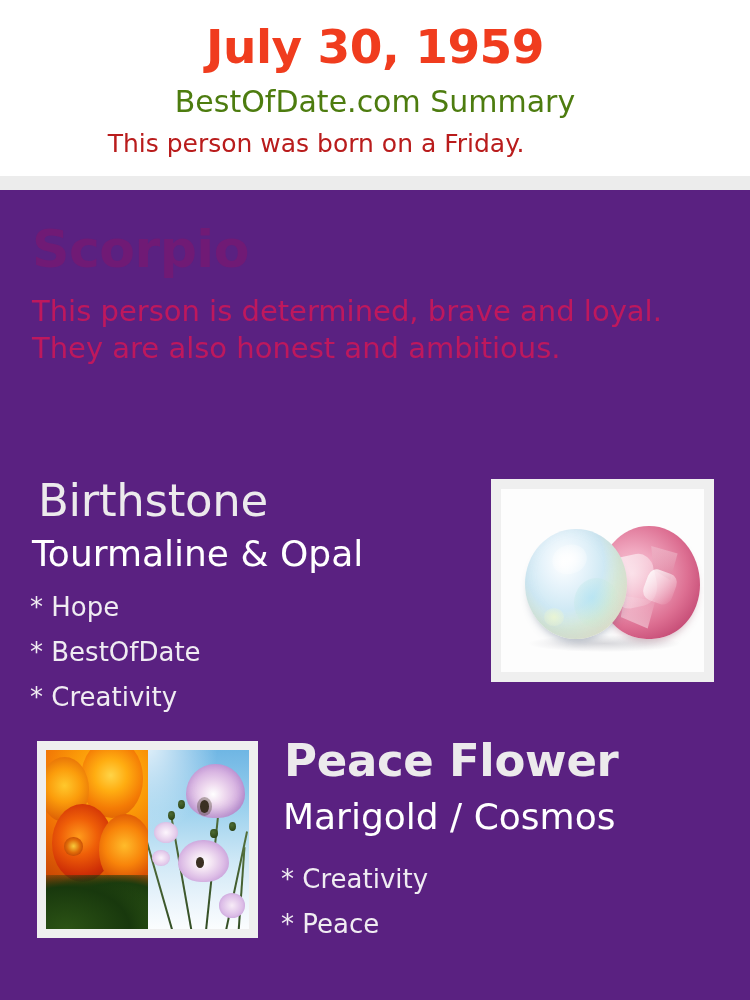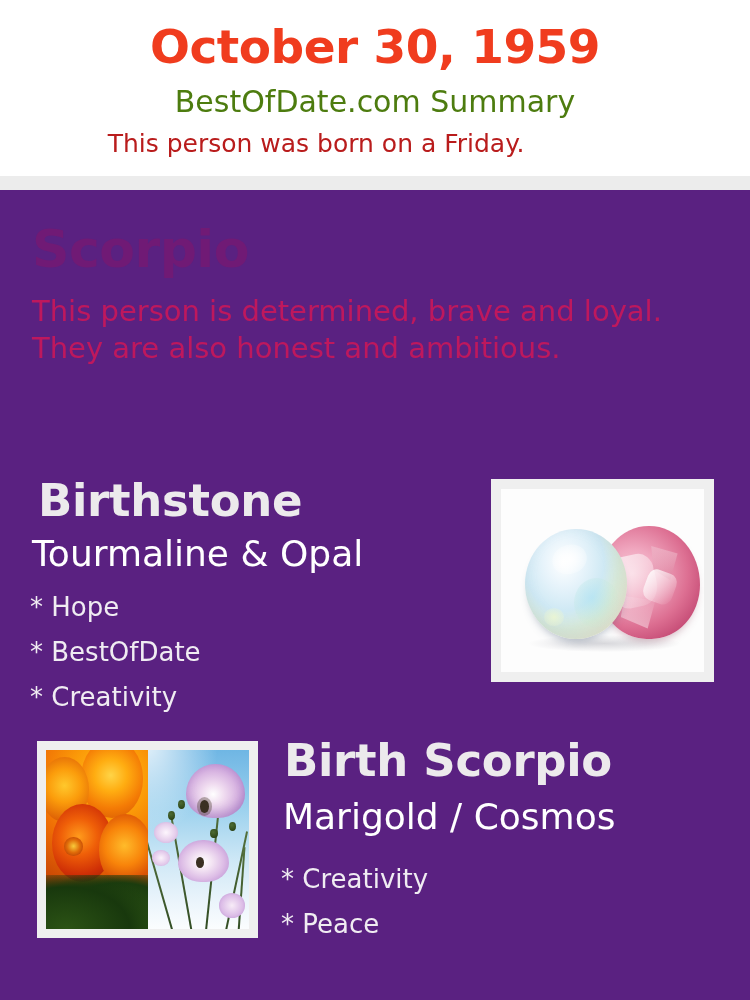--- a/index.html
+++ b/index.html
@@ -48,21 +48,21 @@
     letter-spacing:-0.5px;
   }
   .zodiac-desc {
     position:absolute; left:32px; top:293px; width:670px;
     font-size:29px; font-weight:400; color:#be185d; line-height:1.28;
   }
 
   
   .birthstone-title {
     position:absolute; left:38px; top:477px; width:430px;
-    font-size:45px; font-weight:700; color:#eceaec; line-height:1.06;
+    font-size:45px; font-weight:400; color:#eceaec; line-height:1.06;
     letter-spacing:-0.3px;
   }
   .birthstone-sub {
     position:absolute; left:32px; top:534px; width:450px;
     font-size:36px; font-weight:400; color:#ffffff; line-height:1.1;
   }
   .birthstone-list {
     position:absolute; left:30px; top:585px; width:430px;
     list-style:none;
   }
@@ -241,21 +241,21 @@
     position:absolute; width:7%; height:5%; border-radius:50%;
     background:radial-gradient(circle at 40% 35%, #4d6b33, #22380f);
   }
 </style>
 </head>
 <body>
 
 <div class="page">
 
   <div class="header">
-    <div class="date-title">October 30, 1959</div>
+    <div class="date-title">July 30, 1959</div>
     <div class="site-summary">BestOfDate.com Summary</div>
     <div class="born-line">This person was born on a Friday.</div>
   </div>
   <div class="gray-strip"></div>
 
   <div class="body-panel"></div>
 
   <div class="zodiac-name">Scorpio</div>
   <div class="zodiac-desc">This person is determined, brave and loyal. They are also honest and ambitious.</div>
 
@@ -273,21 +273,21 @@
       <div class="tourmaline">
         <div class="tourm-facet-a"></div>
         <div class="tourm-facet-b"></div>
       </div>
       <div class="opal">
         <div class="opal-spark"></div>
       </div>
     </div>
   </div>
 
-  <div class="flower-title">Birth Scorpio</div>
+  <div class="flower-title">Peace Flower</div>
   <div class="flower-sub">Marigold / Cosmos</div>
   <ul class="flower-list">
     <li>* Creativity</li>
     <li>* Peace</li>
   </ul>
 
   <div class="flower-frame">
     <div class="flower-inner">
 
       <div class="marigold-half">

